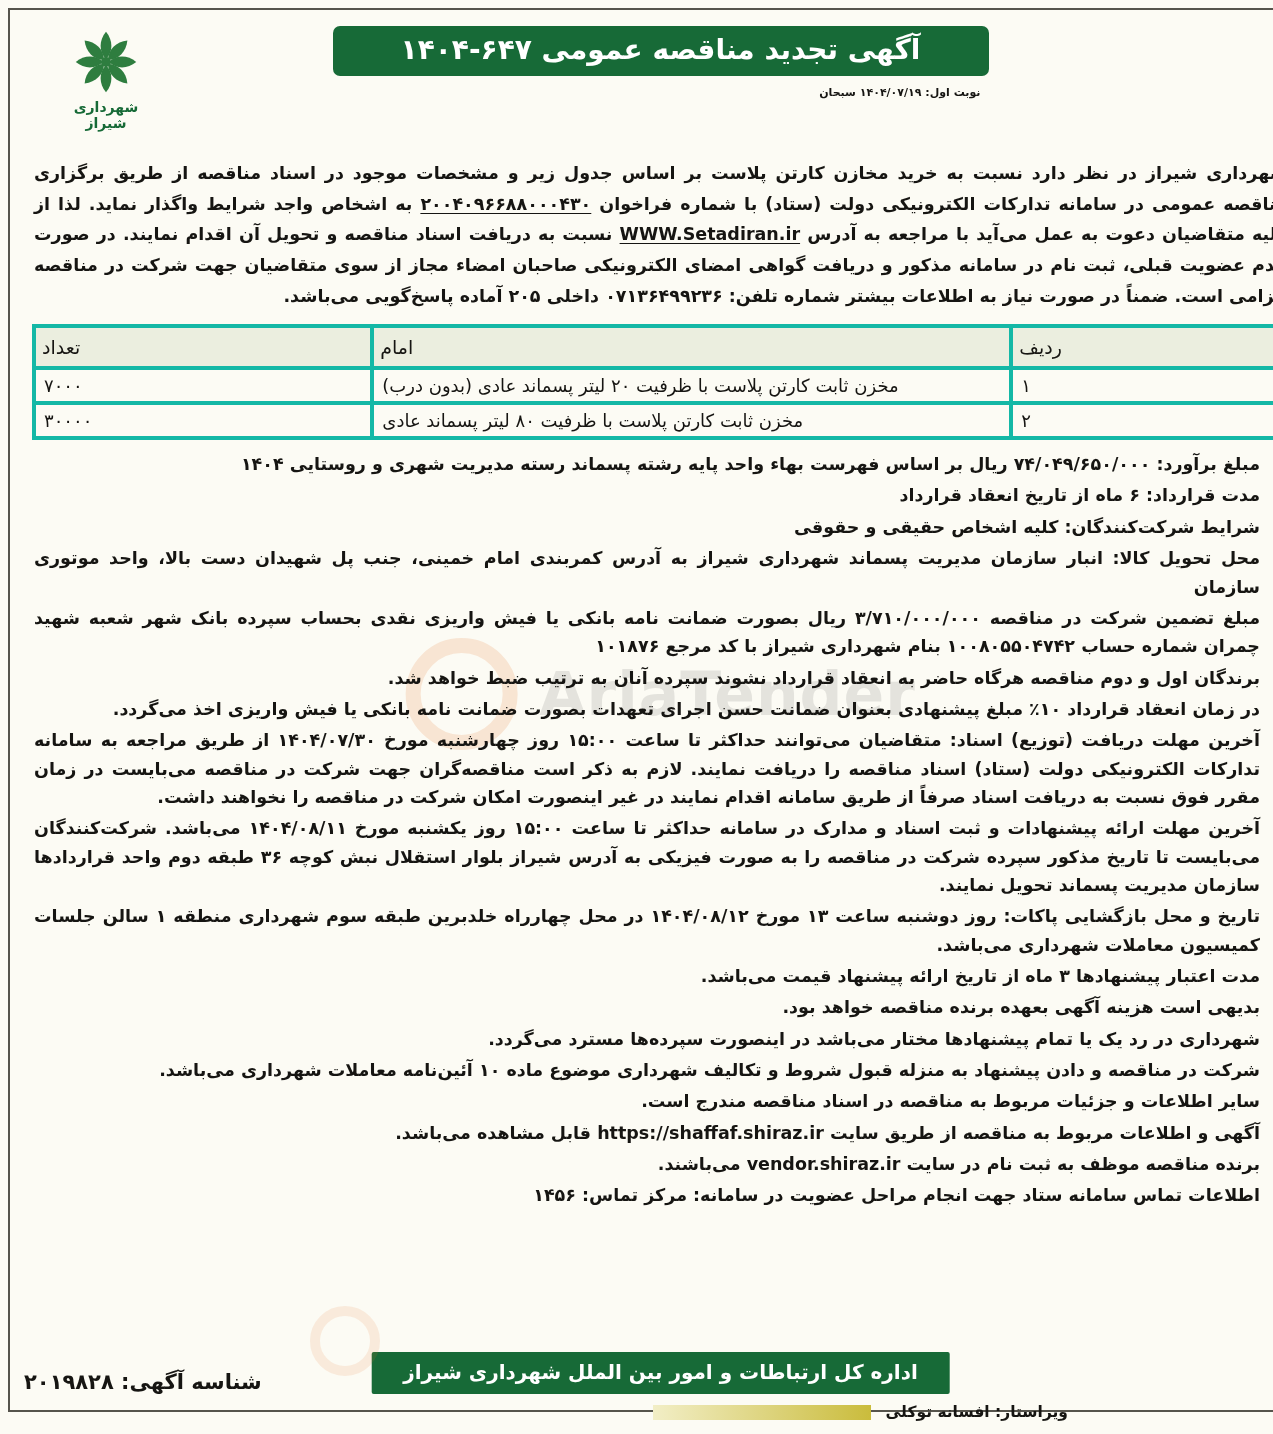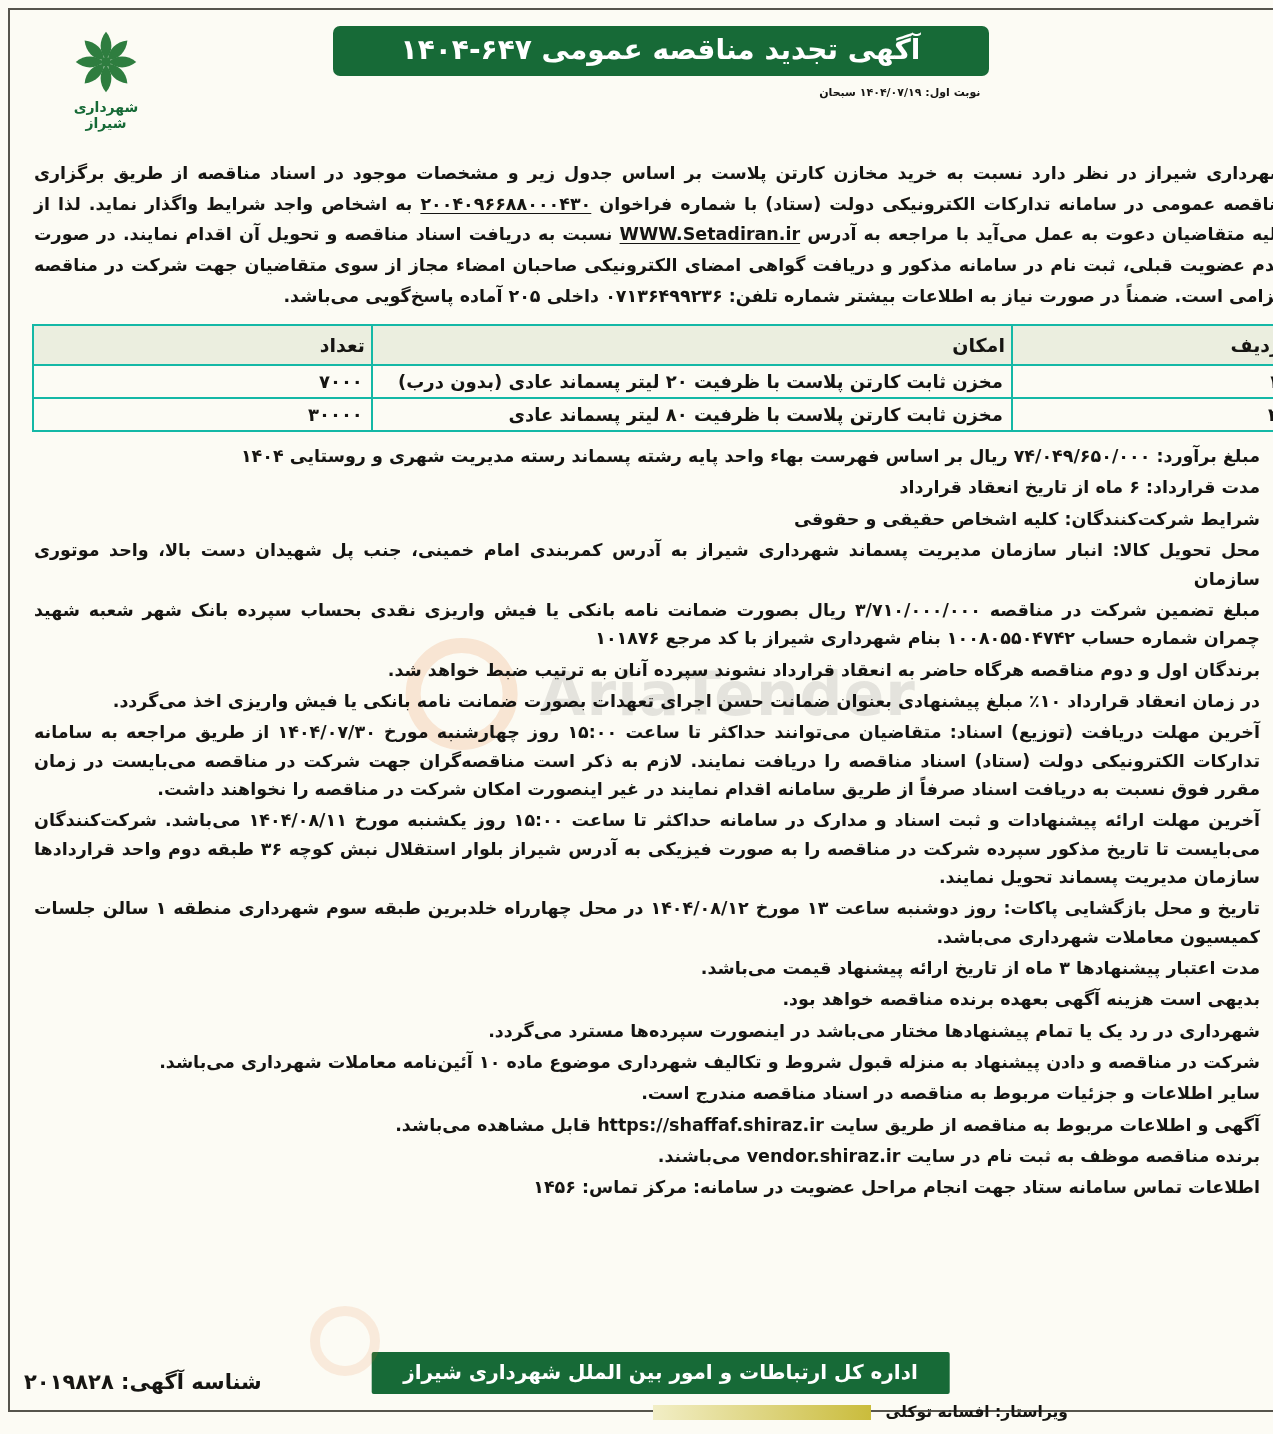--- a/index.html
+++ b/index.html
@@ -35,21 +35,21 @@
   .pub-dates { width: 640px; margin: 8px auto 0; text-align: right; font-size: 11px; font-weight: bold; line-height: 1.65; }
   
   .intro {
     margin: 6px 2px 0; font-size: 17.5px; font-weight: bold;
     line-height: 1.75; text-align: justify;
   }
   .u { text-decoration: underline; text-underline-offset: 3px; }
   
   .tender-table { width: 100%; margin: 13px 0 4px; border-collapse: collapse; }
   .tender-table th, .tender-table td {
-    border: 2px solid #14b8a6; text-align: right; font-weight: bold;
+    border: 4px solid #14b8a6; text-align: left; font-weight: normal;
   }
   .tender-table th { background: #ebeedf; font-size: 19px; padding: 8px 6px; }
   .tender-table td { font-size: 18px; padding: 5px 8px; }
   .col-row { width: 22%; } .col-subject { width: 51%; } .col-qty { width: 27%; }
   
   .details { list-style: none; margin: 10px 2px 0; padding: 0; }
   .details li {
     position: relative; padding-right: 27px; margin-bottom: 3px;
     font-size: 17.5px; font-weight: bold; line-height: 1.62; text-align: justify;
   }
@@ -125,21 +125,21 @@
 
     <table class="tender-table">
       <colgroup>
         <col class="col-row">
           <col class="col-subject">
           <col class="col-qty">
       </colgroup>
       <thead>
         <tr>
           <th>ردیف</th>
-          <th>امکان</th>
+          <th>امام</th>
           <th>تعداد</th>
         </tr>
       </thead>
       <tbody>
           <tr>
             <td>۱</td>
             <td>مخزن ثابت کارتن پلاست با ظرفیت ۲۰ لیتر پسماند عادی (بدون درب)</td>
             <td>۷۰۰۰</td>
           </tr>
           <tr>

